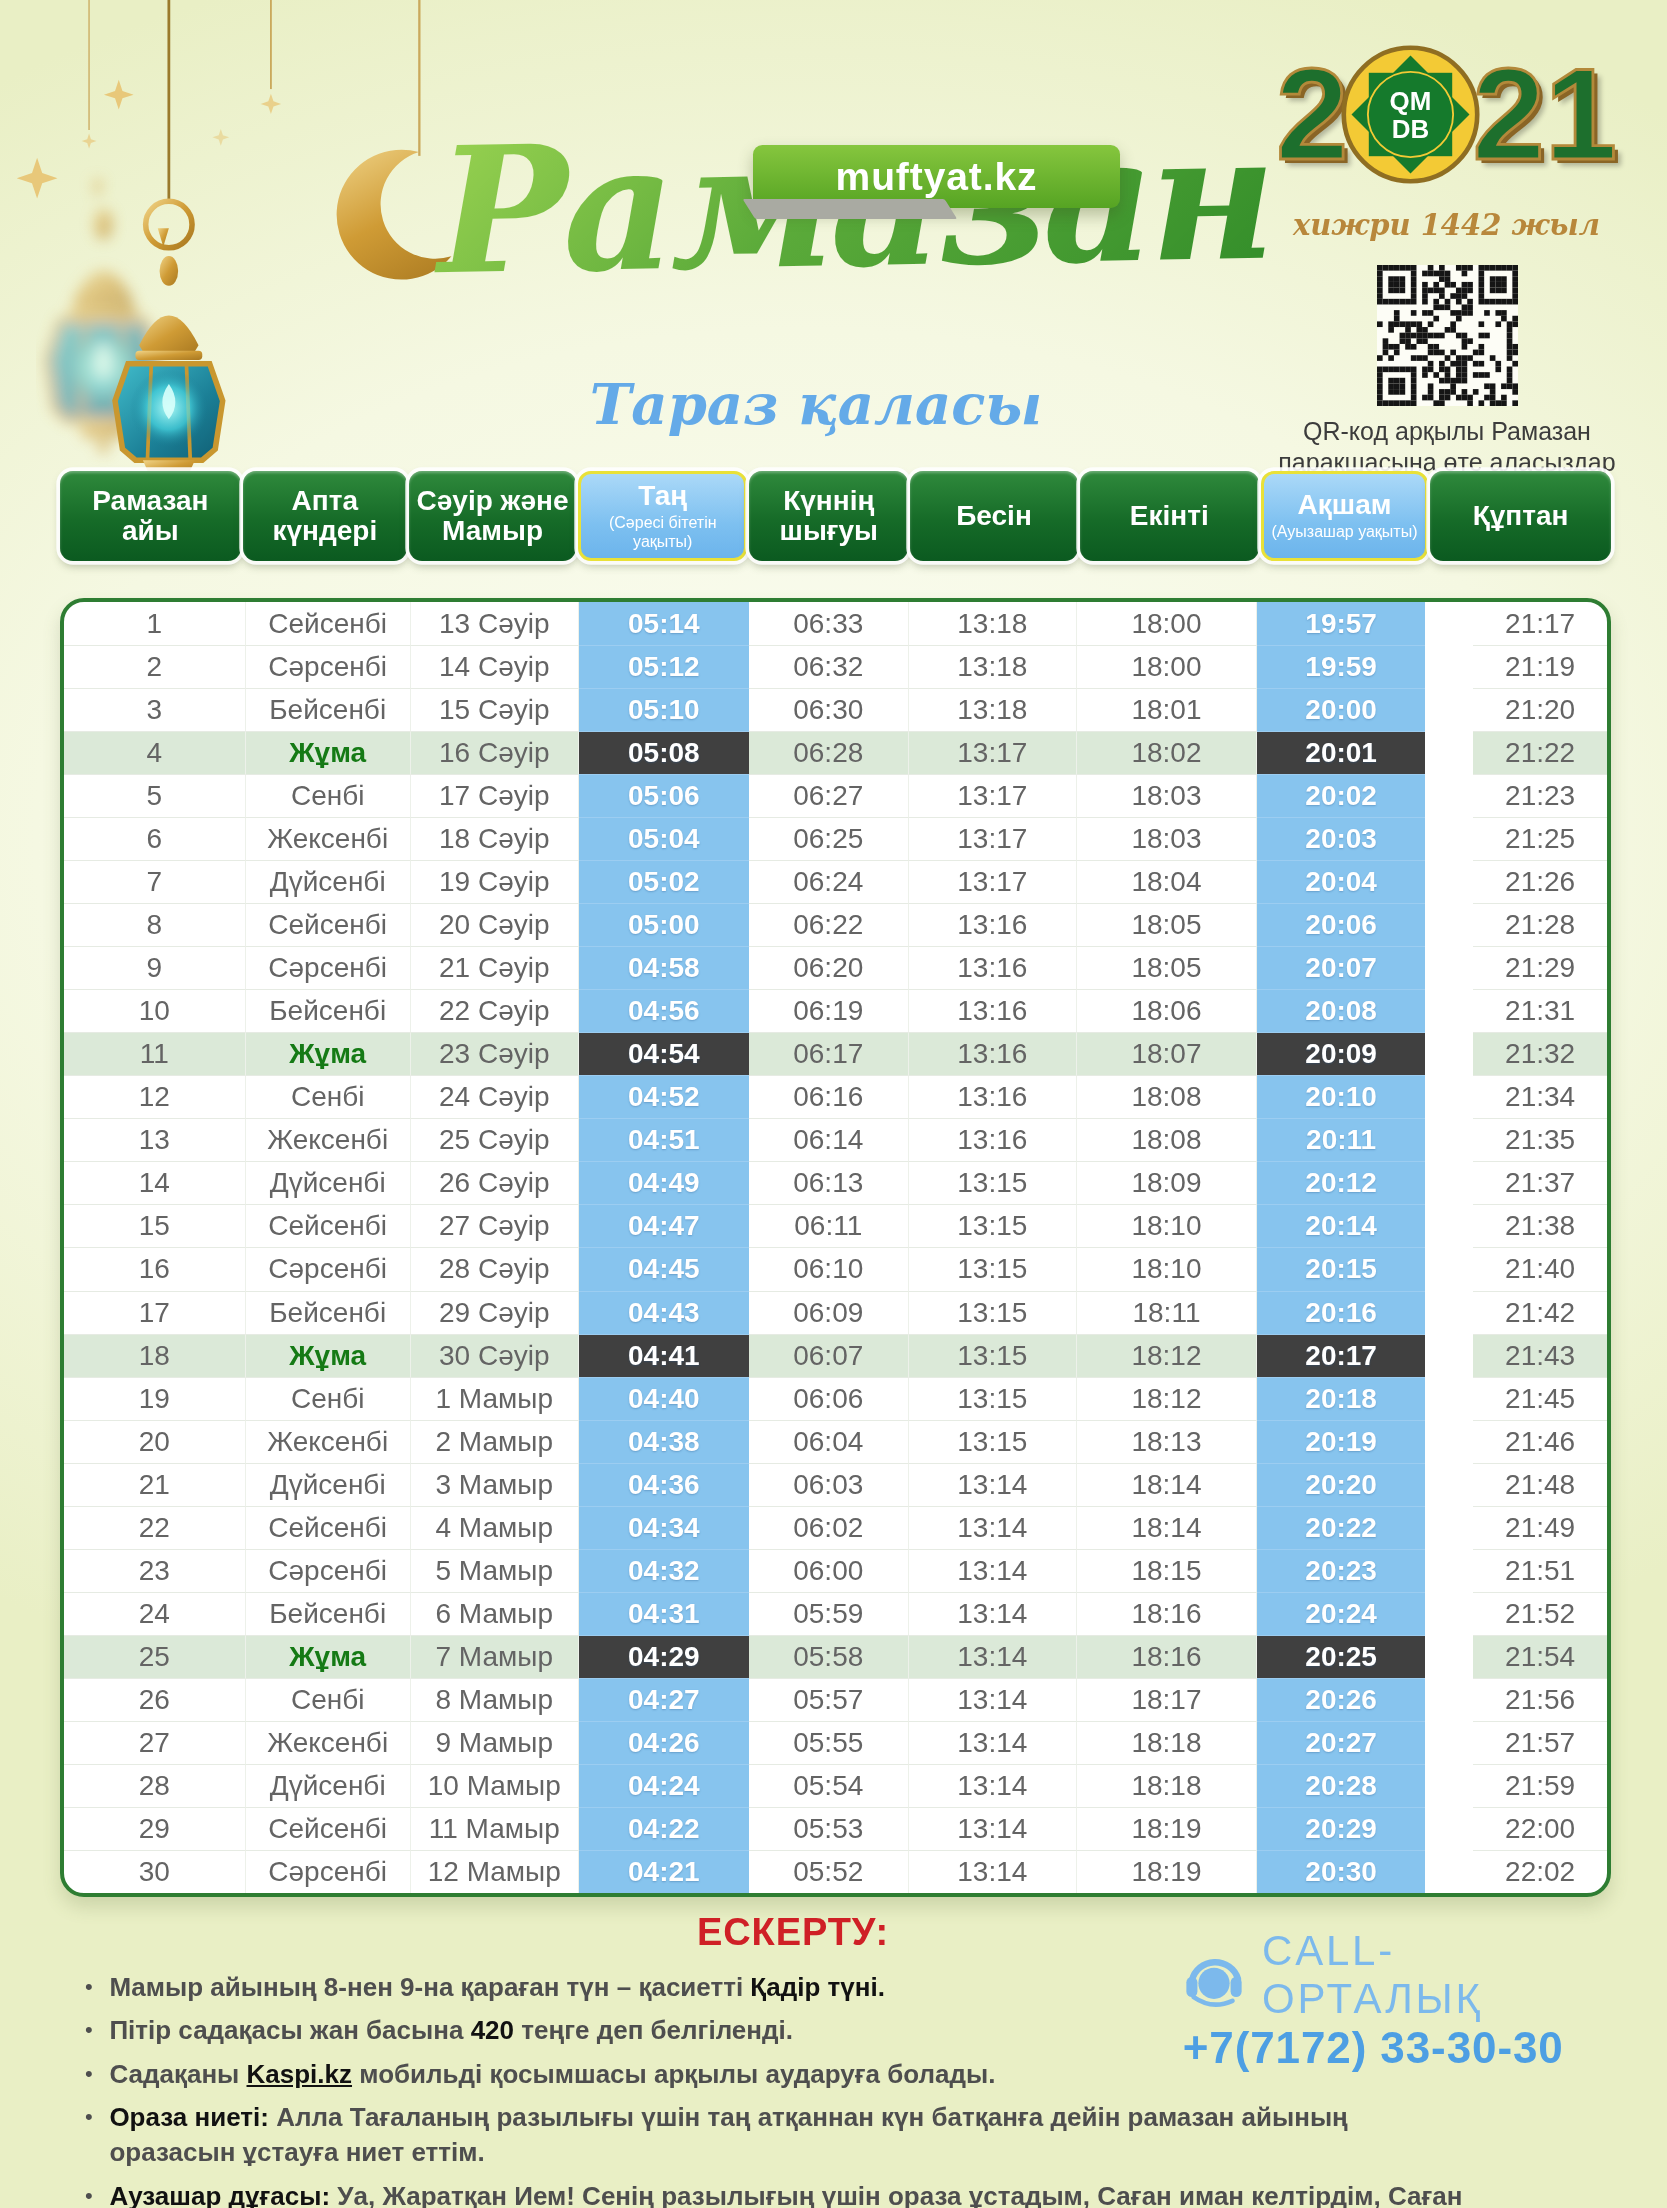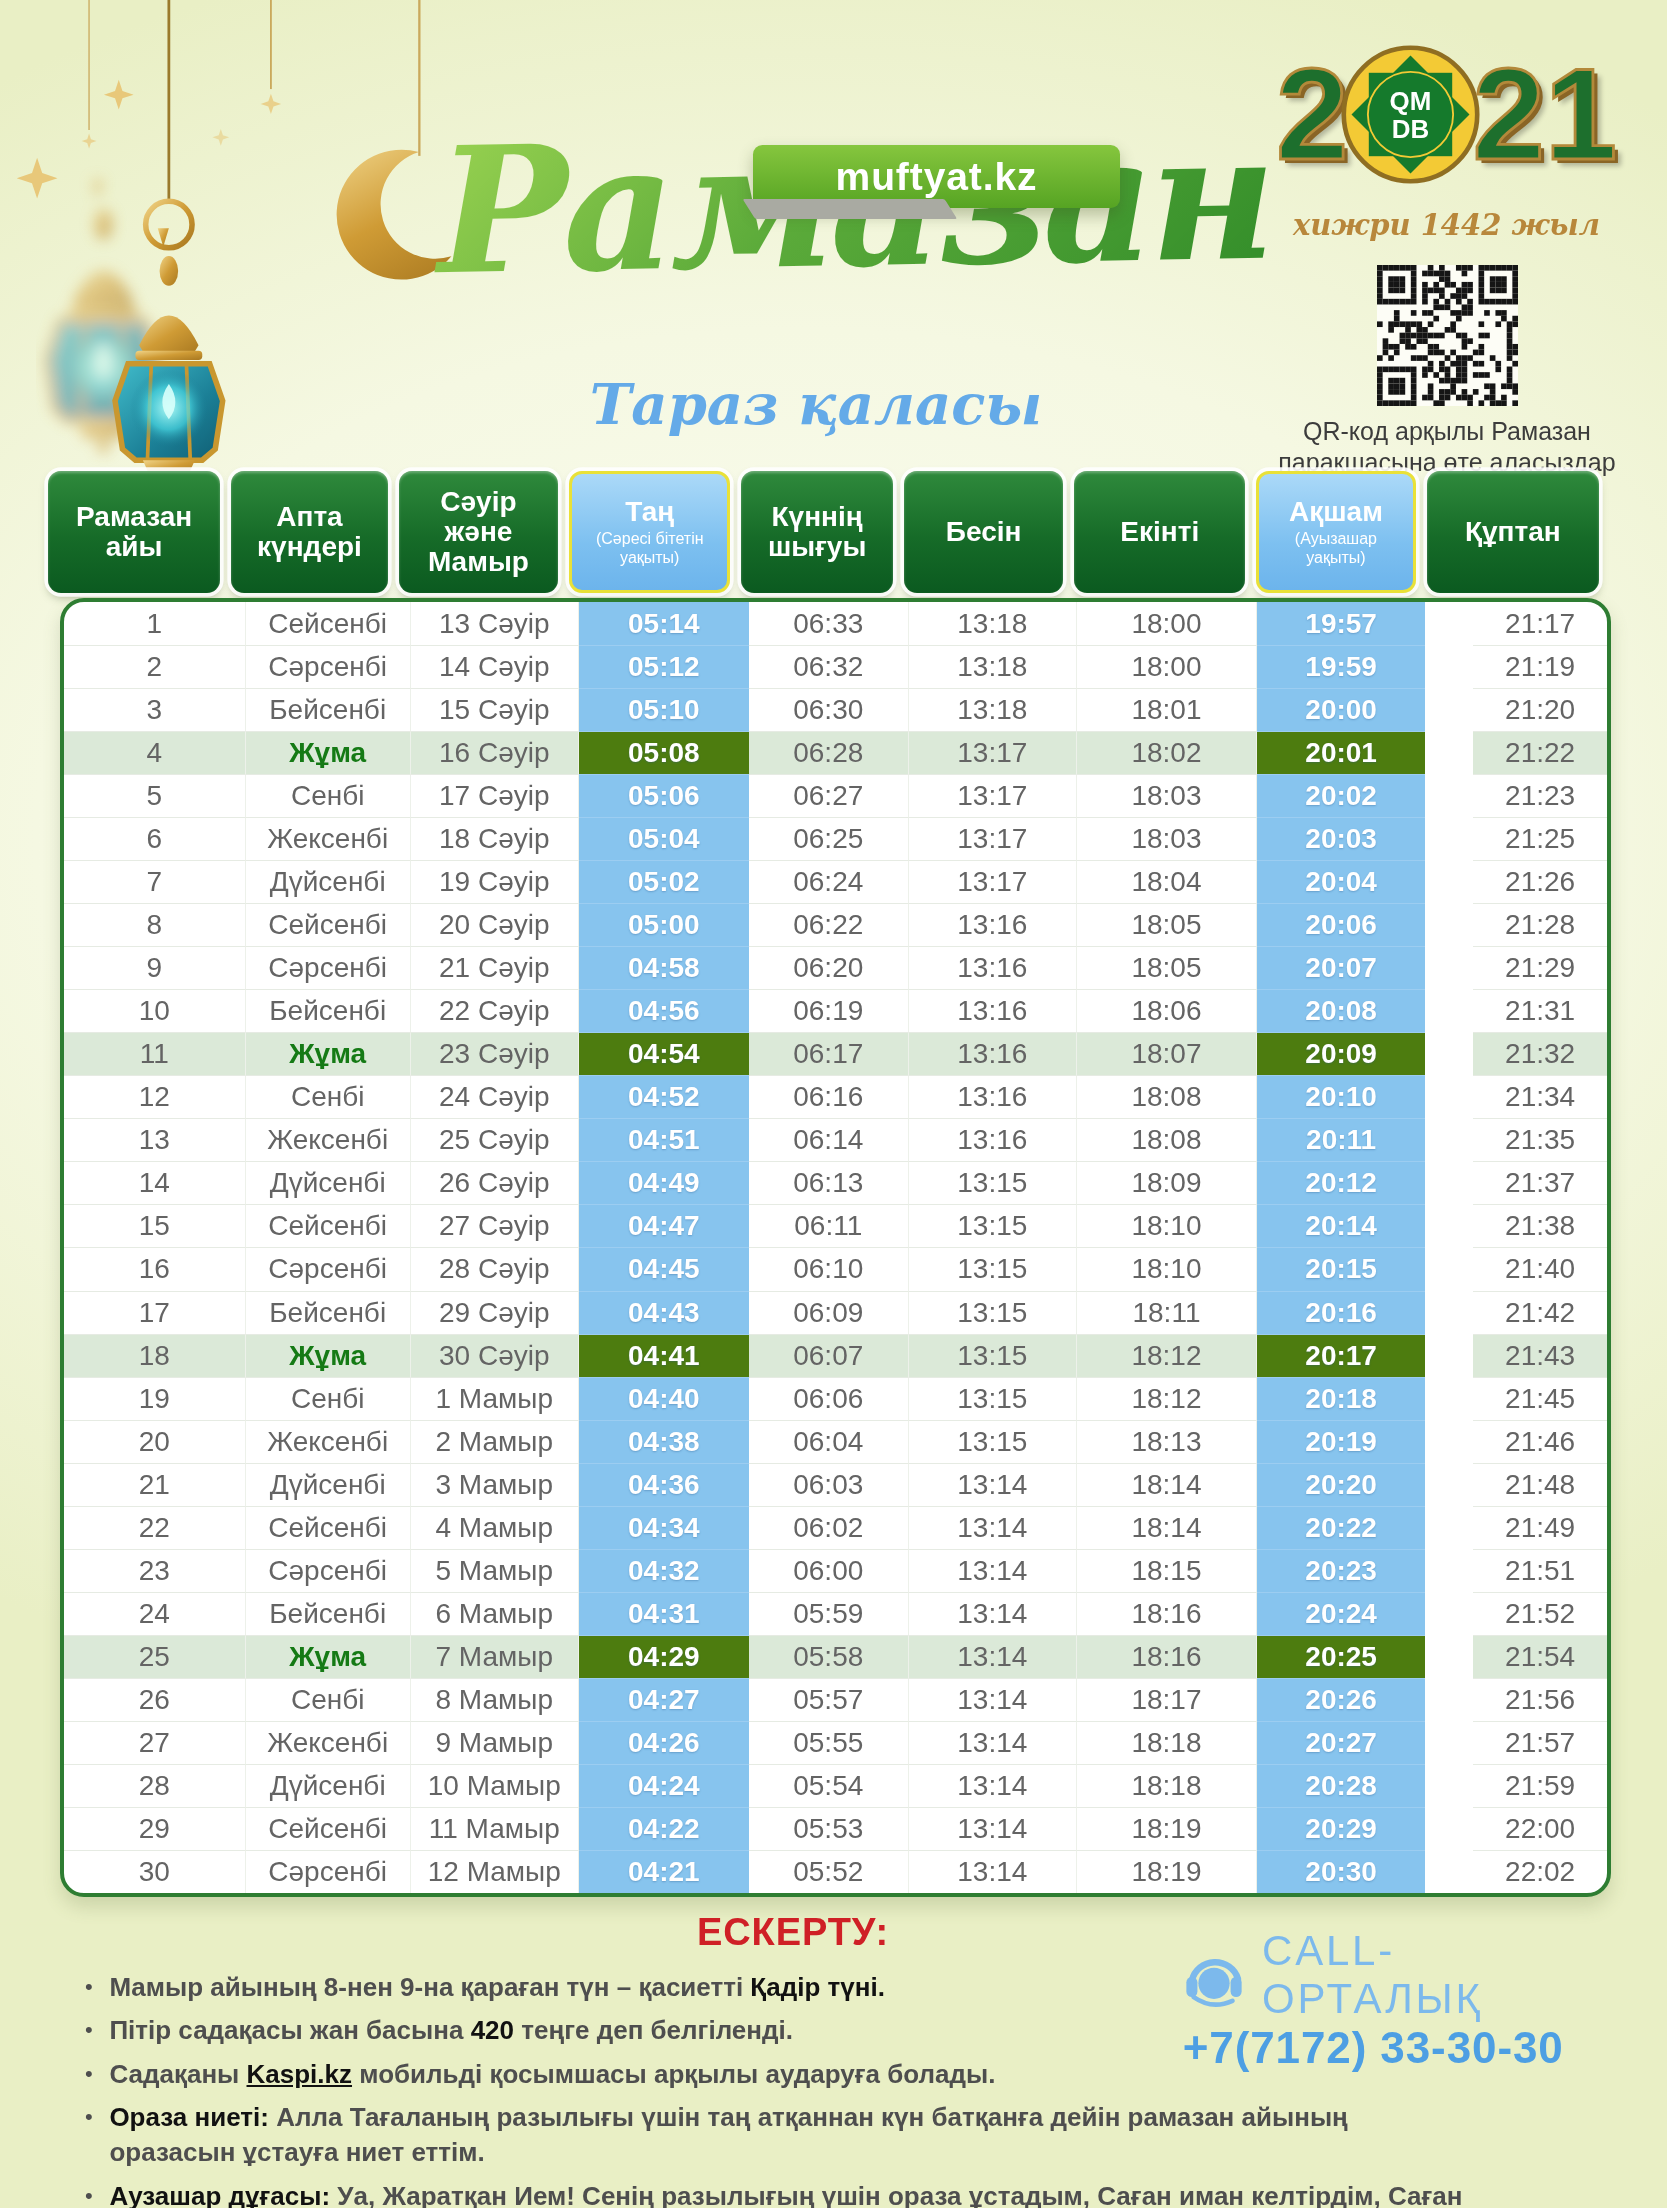--- a/index.html
+++ b/index.html
@@ -59,21 +59,21 @@
   }
   
   .qr{position:absolute;left:1377px;top:265px;width:141px;height:141px;background:#fdfdf6;}
   .qr svg{width:100%;height:100%;display:block;}
   .qr-caption{
     position:absolute;left:1252px;top:416px;width:390px;text-align:center;
     font-size:25px;line-height:1.25;color:#3c3c3c;
   }
   
   .grid9{display:grid;grid-template-columns:1.08fr .98fr 1fr 1.01fr .95fr 1fr 1.07fr 1fr 1.08fr;}
-  .thead{position:absolute;left:48px;top:471px;width:1551px;height:122px;gap:11px;z-index:2;}
+  .thead{position:absolute;left:60px;top:471px;width:1551px;height:90px;gap:2px;z-index:2;}
   .th{
     border-radius:13px;display:flex;flex-direction:column;align-items:center;justify-content:center;
     background:linear-gradient(180deg,#2f8a3c 0%,#166b28 55%,#0b5a20 100%);
     color:#fff;text-align:center;padding:3.7px 7.4px;box-sizing:border-box;
     box-shadow:0 0 0 3.7px rgba(255,255,255,.9), 0 4.6px 8.3px rgba(60,80,40,.35),
                inset 0 1.9px 2.8px rgba(255,255,255,.3);
   }
   .th-main{font-weight:bold;font-size:28px;line-height:1.08;}
   .th-sub{font-size:16px;line-height:1.15;margin-top:2.8px;}
   .th-blue{
@@ -91,21 +91,21 @@
   .t-cell{
     display:flex;align-items:center;justify-content:center;height:100%;box-sizing:border-box;
     font-size:28px;color:#646464;border-right:0.9px solid #edf1ea;
   }
   .t-cell:last-child{border-right:none;margin-left:48px;}
   .t-cell.blue{
     background:#87c4ee;color:#fff;font-weight:bold;border-right:none;
     text-shadow:0 0.9px 1.9px rgba(40,90,140,.35);border-top-color:#9ccdf1 !important;
   }
   .t-row.friday .t-cell{background:#dbe9d8;}
-  .t-row.friday .t-cell.blue{background:#4d7c0f;}
+  .t-row.friday .t-cell.blue{background:#404040;}
   .t-cell.fri-day{color:#157a15;font-weight:bold;}
   
   .notes-title{
     position:absolute;left:60px;top:1911px;width:1466px;text-align:center;
     font-size:38px;font-weight:bold;color:#cf2026;letter-spacing:0.9px;z-index:3;
   }
   .notes{position:absolute;left:85px;top:1970px;width:1382px;z-index:3;}
   .note{display:flex;gap:16.7px;margin-bottom:8.3px;}
   .dot{color:#4e4e4e;font-size:22px;line-height:1.5;flex:0 0 auto;}
   .note-text{font-size:26px;font-weight:bold;color:#4e4e4e;line-height:1.35;}

